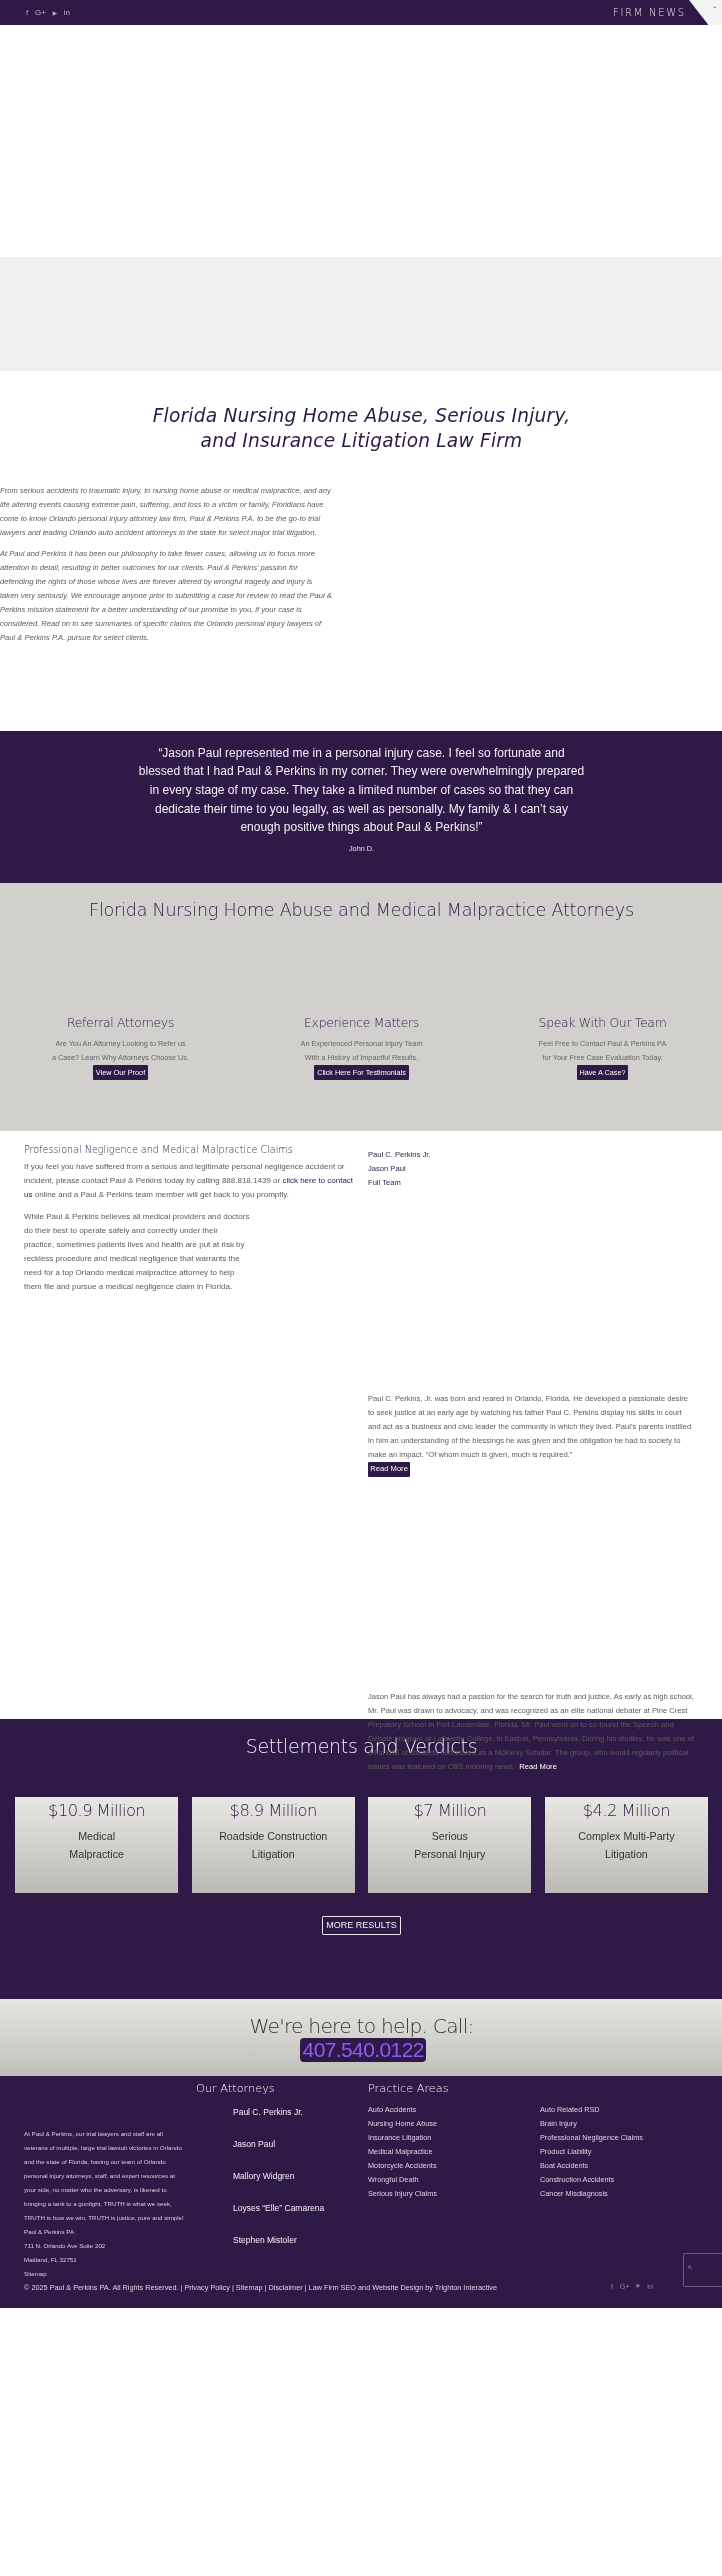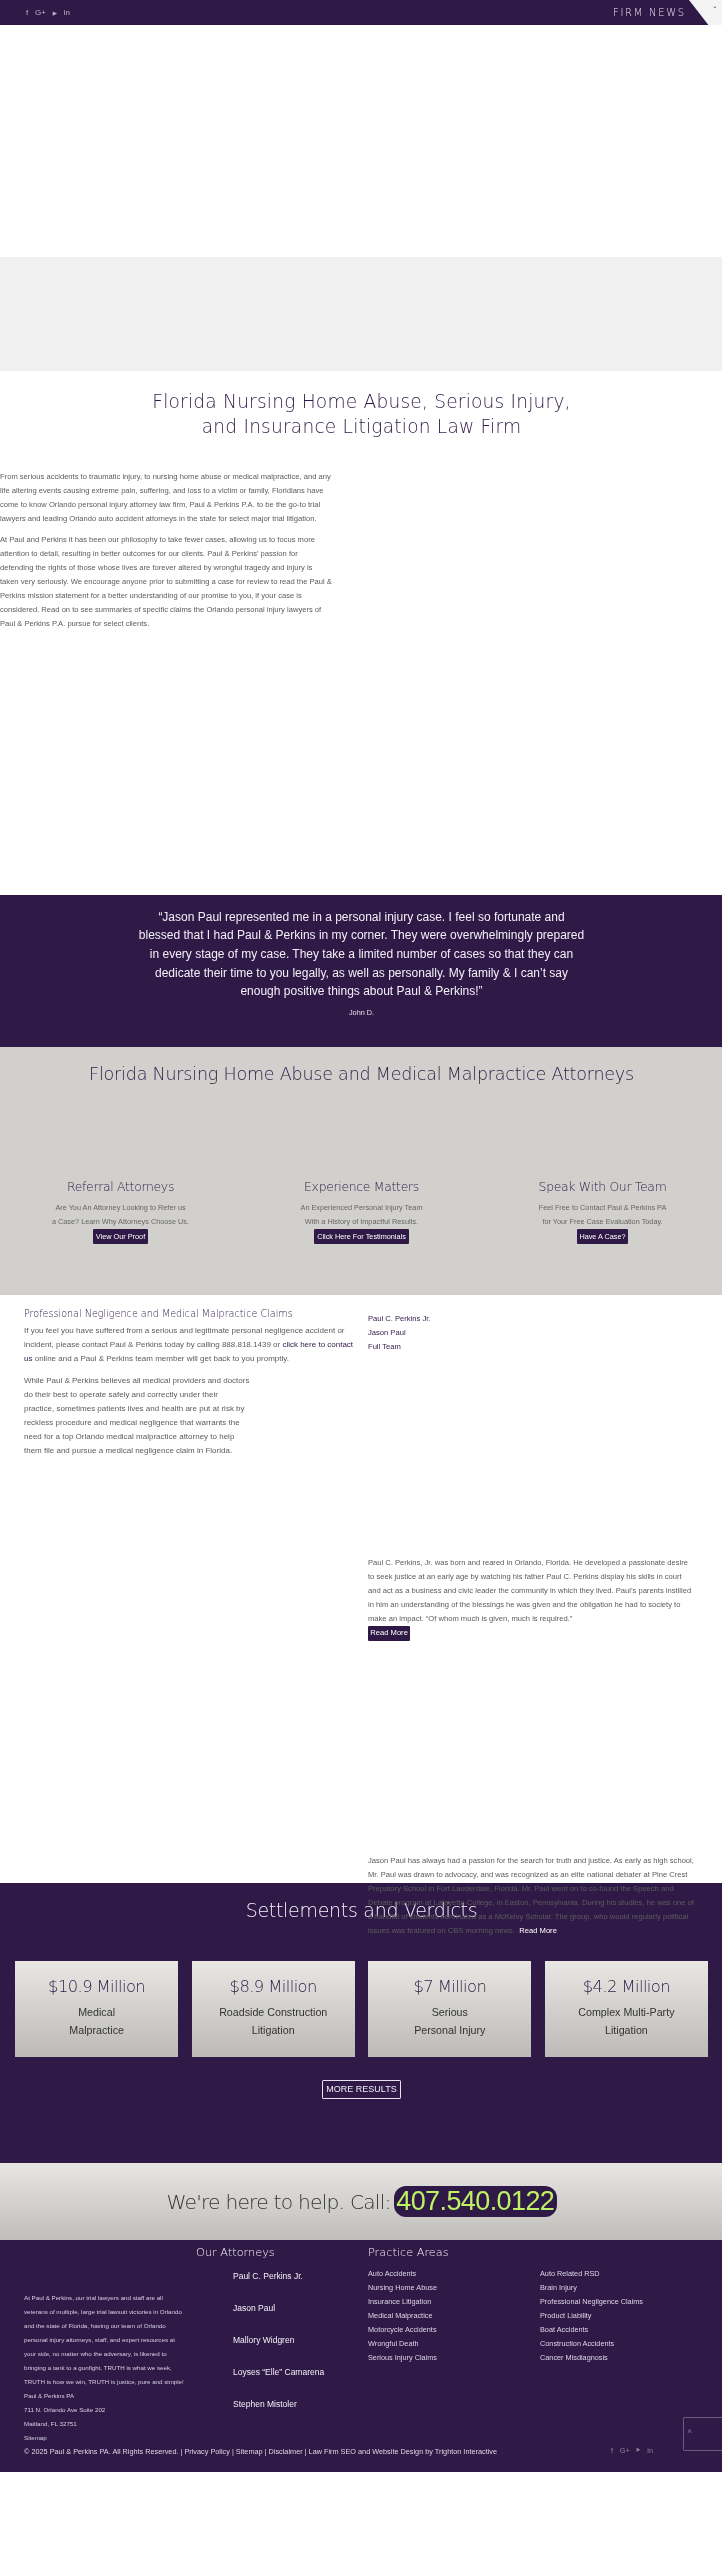--- a/index.html
+++ b/index.html
@@ -12,21 +12,21 @@
   .social span { cursor: pointer; }
   .social .play { font-size: 5.6px; }
   .firm-news { color: #e7e2ee; letter-spacing: 1.7px; font-size: 10px; margin-right: 10.2px; cursor: pointer; font-family: "DejaVu Sans", sans-serif; font-weight: 300; }
   .corner-tri { position: absolute; right: 0; top: 0; width: 34px; height: 25.4px; background: #f4f4f4; clip-path: polygon(0 0, 100% 0, 100% 100%, 58% 100%); }
   .corner-chev { position: absolute; right: 5.6px; top: 2.3px; font-size: 6.2px; color: #333; cursor: pointer; }
 
   .hero-spacer { height: 232px; background: #fff; }
   .gray-band { height: 114px; background: #f0f0f0; }
 
   
-  .intro { height: 524px; padding-top: 18px; }
+  .intro { height: 360px; padding-top: 32px; font-style: italic; }
   .intro h1 { text-align: center; font-family: "DejaVu Sans", sans-serif; font-weight: 300; font-size: 18.6px; line-height: 25px; color: #2f1a47; letter-spacing: 0.2px; }
   .intro-body { width: 333px; margin-top: 30.5px; }
   .intro-body p { font-size: 7.6px; line-height: 14px; color: #5c5c5c; margin-bottom: 6.8px; }
 
   
   .testimonial { height: 152px; background: #2f1a47; padding-top: 12.4px; text-align: center; }
   .testimonial blockquote { width: 446px; margin: 0 auto; color: #f3eff7; font-size: 12px; line-height: 18.6px; }
   .testimonial .author { color: #e6e0ee; font-size: 7.3px; margin-top: 6.8px; }
 
   
@@ -50,29 +50,29 @@
   .bio { position: absolute; left: 368px; width: 328px; }
   .bio p { font-size: 7.6px; line-height: 14px; color: #5c5c5c; }
   .bio1 { top: 261px; }
   .bio2 { top: 559px; }
   .read-more { display: inline-block; background: #2f1a47; color: #fff; font-size: 7.6px; padding: 1.1px 2.3px; border-radius: 1.1px; cursor: pointer; line-height: 12.4px; }
 
   
   .settlements { height: 280px; background: #2f1a47; padding-top: 16px; text-align: center; }
   .settlements h2 { font-family: "DejaVu Sans", sans-serif; font-weight: 300; font-size: 19px; color: #f5f2f8; letter-spacing: -0.3px; }
   .cards { display: flex; justify-content: center; gap: 13.6px; margin-top: 40px; }
-  .card { width: 163px; height: 96px; background: linear-gradient(#e8e7e4, #bcbab6); padding-top: 16px; cursor: pointer; }
+  .card { width: 163px; height: 96px; background: linear-gradient(#e8e7e4, #bcbab6); padding-top: 4px; cursor: pointer; }
   .card .amount { font-family: "DejaVu Sans", sans-serif; font-weight: 300; font-size: 16.4px; color: #2f1a47; letter-spacing: -0.6px; }
   .card .label { font-size: 10.7px; line-height: 18px; color: #333; margin-top: 6.8px; }
   .more-results { display: inline-block; margin-top: 22.6px; border: 0.6px solid #e8e3ee; color: #f0edf5; font-size: 9px; padding: 3.4px 3.4px; border-radius: 1.1px; cursor: pointer; }
 
   
-  .cta { height: 77px; background: linear-gradient(#e7e6e3, #c0beba); display: flex; align-items: center; justify-content: center; }
+  .cta { height: 77px; background: linear-gradient(#e7e6e3, #c0beba); display: flex; align-items: center; justify-content: center; flex-direction: column; }
   .cta-text { font-family: "DejaVu Sans", sans-serif; font-weight: 300; font-size: 20.3px; color: #333; letter-spacing: -0.8px; }
-  .cta-phone { display: inline-block; background: #2f1a47; color: #bef264; font-size: 27px; padding: 0 2.3px; margin-left: 3.4px; border-radius: 12px; cursor: pointer; letter-spacing: -0.6px; }
+  .cta-phone { display: inline-block; background: #2f1a47; color: #8b5cf6; font-size: 21px; padding: 0 2.3px; margin-left: 3.4px; border-radius: 4px; cursor: pointer; letter-spacing: -0.6px; }
 
   
   .footer { height: 232px; background: #2f1a47; position: relative; }
   .footer-about { position: absolute; left: 24px; top: 51px; width: 164px; }
   .footer-about p { font-size: 6.2px; line-height: 14px; color: #d6cfe0; }
   .footer-about .sitemap { cursor: pointer; }
   .footer-attorneys { position: absolute; left: 196px; top: 5.6px; }
   .footer-attorneys h3 { font-family: "DejaVu Sans", sans-serif; font-weight: 300; font-size: 11.3px; color: #f3f0f7; }
   .footer-attorneys ul { list-style: none; margin-left: 37px; margin-top: 12.4px; }
   .footer-attorneys li { font-size: 8.5px; color: #f3f0f7; height: 32px; cursor: pointer; }

